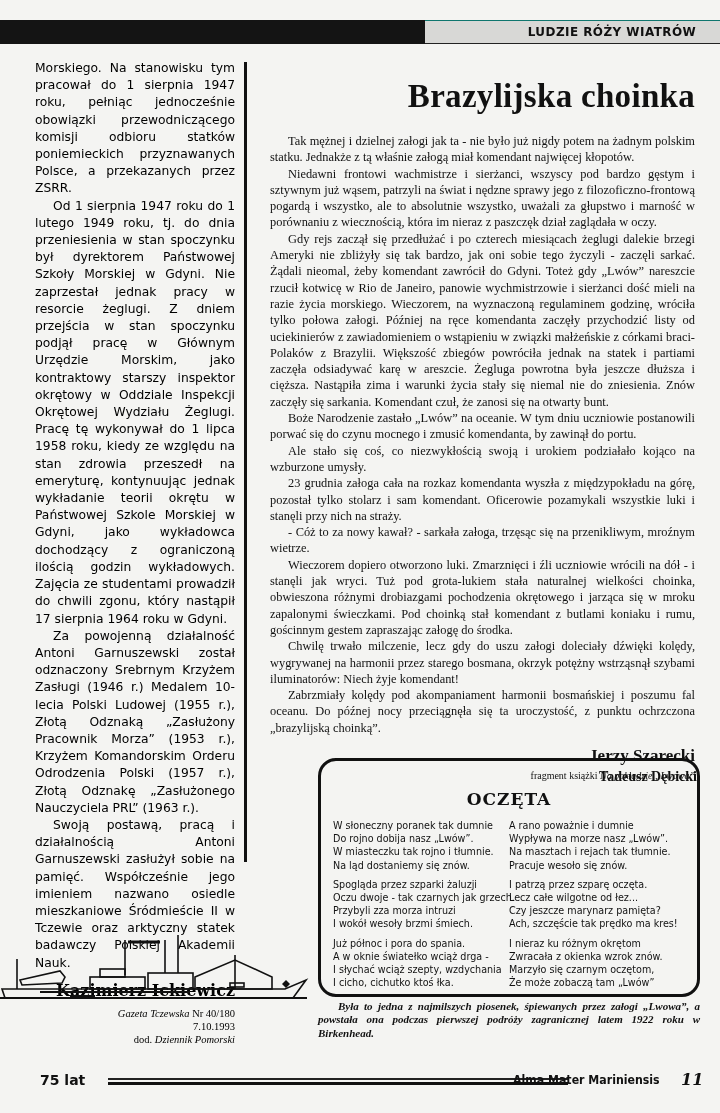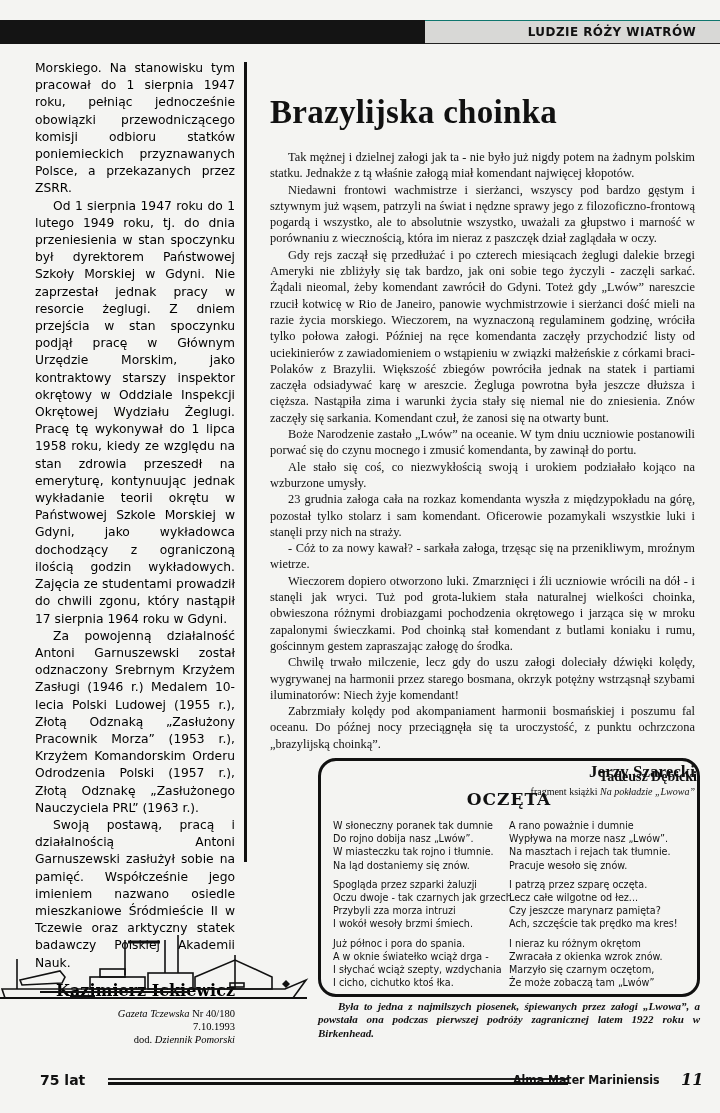--- a/index.html
+++ b/index.html
@@ -12,21 +12,21 @@
   .left-col { position:absolute; left:35px; top:60px; width:200px; font-family:"DejaVu Sans", sans-serif; font-size:12.3px; line-height:17.2px; text-align:justify; color:#000000; }
   .left-col p { margin:0; text-indent:18px; }
   .left-col p.first { text-indent:0; }
   .left-author { font-family:"DejaVu Serif", serif; font-weight:bold; font-size:16px; text-align:right; margin-top:10px; }
   .left-source { font-family:"Liberation Serif", serif; font-size:10.5px; line-height:13px; text-align:right; margin-top:8px; }
   .left-source i { font-style:italic; }
 
   .divider { position:absolute; left:244px; top:62px; width:3px; height:800px; background:#111; }
 
   .right-col { position:absolute; left:270px; top:78px; width:425px; }
-  .article-title { font-family:"Liberation Serif", serif; font-weight:bold; font-size:33px; text-align:left; margin:16px 0 18px 0; letter-spacing:0.3px; }
+  .article-title { font-family:"Liberation Serif", serif; font-weight:bold; font-size:33px; text-align:right; margin:0 0 18px 0; letter-spacing:0.3px; }
   .article-body { font-family:"Liberation Serif", serif; font-size:12.4px; line-height:16.3px; text-align:justify; }
   .article-body p { margin:0; text-indent:18px; }
   .article-author { font-family:"Liberation Serif", serif; font-weight:bold; font-size:17px; text-align:right; margin-top:10px; }
   .article-source { font-family:"Liberation Serif", serif; font-size:10px; text-align:right; margin-top:4px; }
   .article-source i { font-style:italic; }
 
   .poem-box { position:absolute; left:318px; top:758px; width:382px; height:239px; border:3px solid #111; border-radius:18px; box-sizing:border-box; }
   .poem-author { font-family:"Liberation Serif", serif; font-weight:bold; font-size:14px; text-align:right; margin-top:8px; }
   .poem-title { font-family:"DejaVu Serif", serif; font-weight:bold; font-size:17px; letter-spacing:1px; text-align:center; margin-top:4px; }
   .poem-cols { display:flex; justify-content:space-between; margin:10px 12px 0 12px; }

